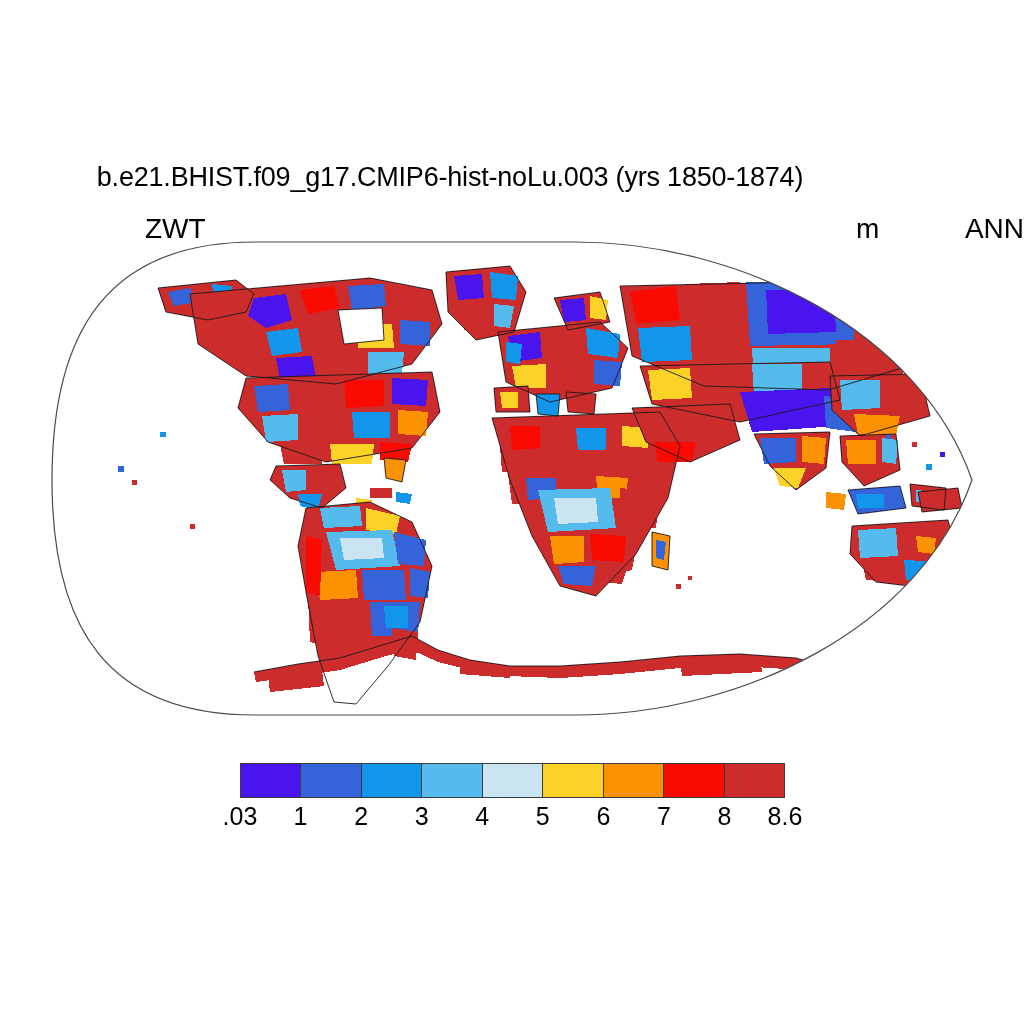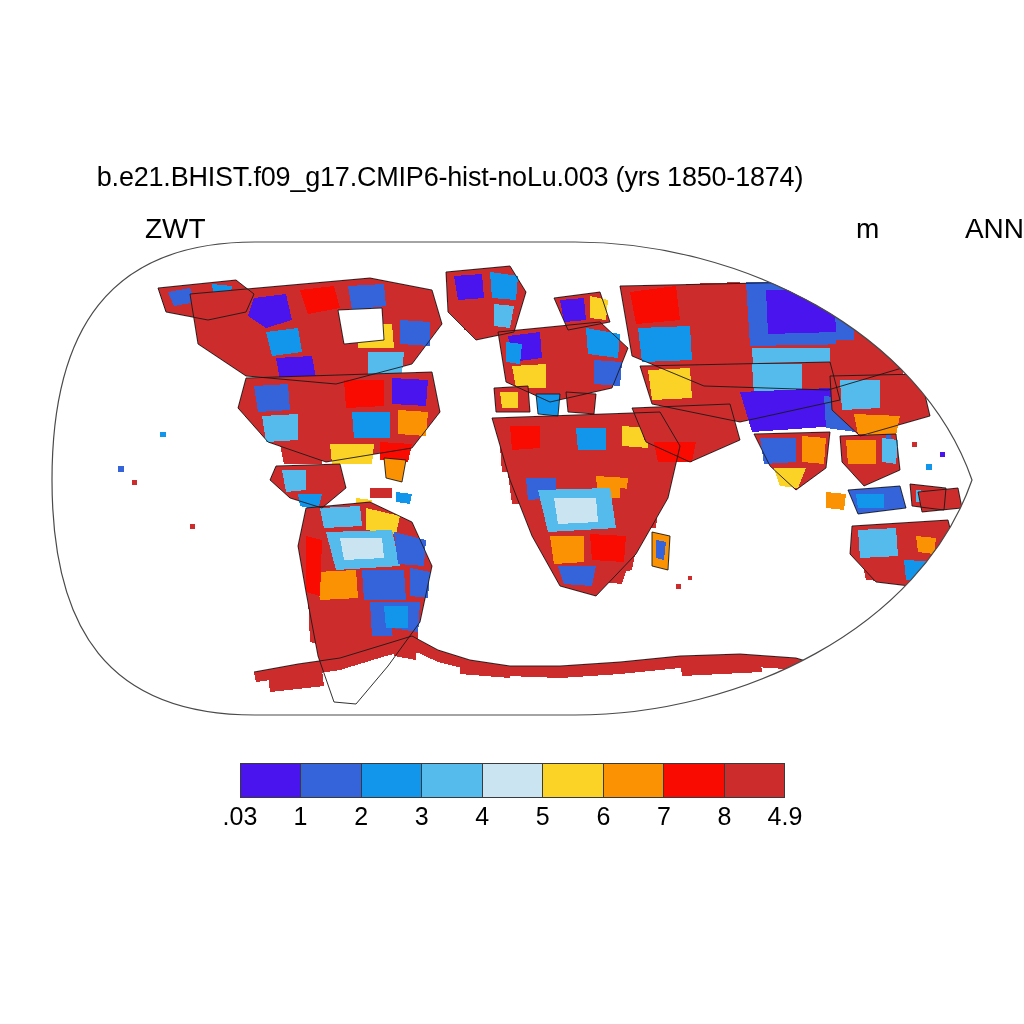--- a/index.html
+++ b/index.html
@@ -439,16 +439,16 @@
   <div id="cbar-ticks">
       <span class="tick" style="left: 0px;">.03</span>
       <span class="tick" style="left: 60.5556px;">1</span>
       <span class="tick" style="left: 121.111px;">2</span>
       <span class="tick" style="left: 181.667px;">3</span>
       <span class="tick" style="left: 242.222px;">4</span>
       <span class="tick" style="left: 302.778px;">5</span>
       <span class="tick" style="left: 363.333px;">6</span>
       <span class="tick" style="left: 423.889px;">7</span>
       <span class="tick" style="left: 484.444px;">8</span>
-      <span class="tick" style="left: 545px;">4.9</span>
+      <span class="tick" style="left: 545px;">8.6</span>
     </div>
 
 </div>
 
 </body></html>

